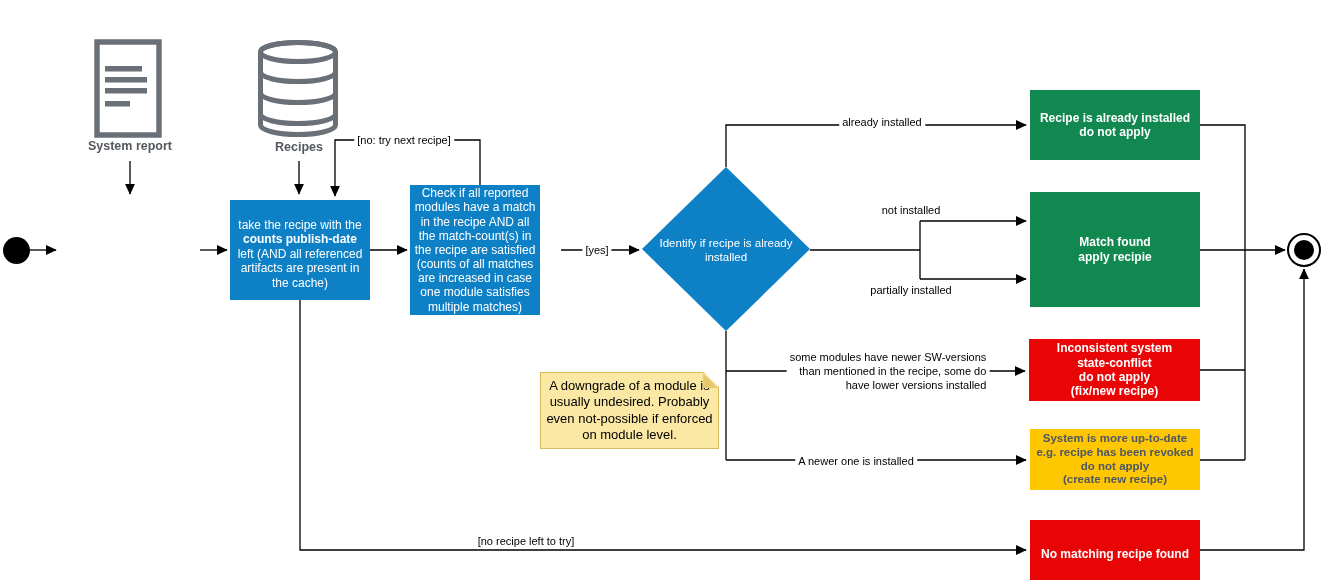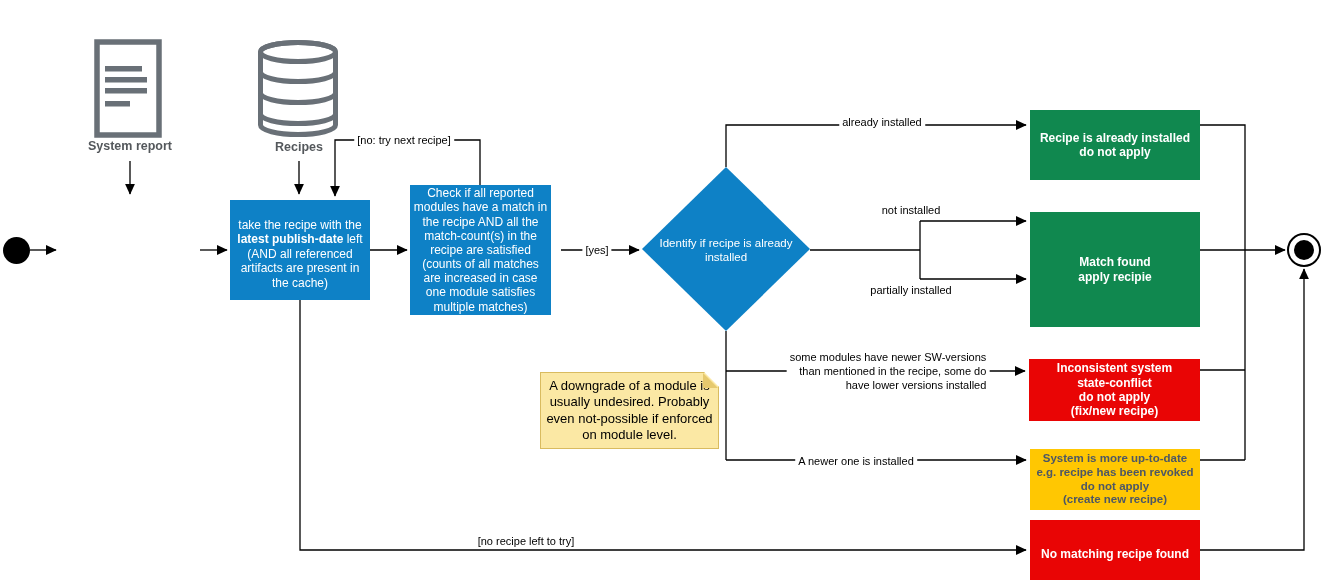--- a/index.html
+++ b/index.html
@@ -5,21 +5,21 @@
   html,body{margin:0;padding:0;background:#fff;}
   .canvas{position:relative;width:1321px;height:580px;background:#fff;overflow:hidden;
           font-family:"Liberation Sans",sans-serif;color:#000;}
   svg.edges{position:absolute;left:0;top:0;pointer-events:none;}
   .node{position:absolute;display:flex;align-items:center;justify-content:center;
         text-align:center;box-sizing:border-box;font-size:12px;line-height:1.2;}
   .blue{background:#0E81C6;color:#fff;}
   .green{background:#10884F;color:#fff;font-weight:bold;}
   .red{background:#E90505;color:#fff;font-weight:bold;}
   .yellow{background:#FFC702;color:#4D5765;font-weight:bold;font-size:11.5px;}
-  .pre{white-space:pre-line;margin-top:20px;}
+  .pre{white-space:pre-line;}
   .bold{font-weight:bold;}
   .diamond-shape{position:absolute;left:642px;top:167px;}
   .diamond-label{position:absolute;left:646px;top:222px;width:160px;height:56px;
         display:flex;align-items:center;justify-content:center;text-align:center;
         color:#fff;font-size:11.5px;line-height:1.25;}
   .note{position:absolute;left:540px;top:372px;width:179px;height:77px;
         background:#FBE8A4;border:1px solid #D9BB5F;box-sizing:border-box;
         clip-path:polygon(0 0,164px 0,100% 15px,100% 100%,0 100%);
         display:flex;align-items:center;justify-content:flex-end;text-align:center;
         font-size:13px;line-height:1.25;padding:2px 3px;}
@@ -91,23 +91,23 @@
       <path d="M2.5 12 A37.5 9.5 0 0 1 77.5 12 V85 A37.5 9.5 0 0 1 2.5 85 Z" fill="#fff"></path>
       <ellipse cx="40" cy="12" rx="37.5" ry="9.5"></ellipse>
       <path d="M2.5 32 A37.5 9.5 0 0 0 77.5 32"></path>
       <path d="M2.5 53 A37.5 9.5 0 0 0 77.5 53"></path>
       <path d="M2.5 74 A37.5 9.5 0 0 0 77.5 74"></path>
     </g>
   </svg>
   <div class="caption" style="left:299px;top:147px">Recipes</div>
 
 
-  <div class="node blue" style="left:230px;top:200px;width:140px;height:100px;padding:2px 4px;display:block;padding-top:18px"><span>take the recipe with the </span><span class="bold">latest publish-date</span><span> left (AND all referenced artifacts are present in the cache)</span></div>
+  <div class="node blue" style="left:230px;top:200px;width:140px;height:100px;padding:2px 4px;display:block;padding-top:18px"><span>take the recipe with the </span><span class="bold">counts publish-date</span><span> left (AND all referenced artifacts are present in the cache)</span></div>
 
-  <div class="node blue" style="left:410px;top:185px;width:141px;height:130px;padding:1px 2px;line-height:1.18">Check if all reported modules have a match in the recipe AND all the match-count(s) in the recipe are satisfied (counts of all matches are increased in case one module satisfies multiple matches)</div>
+  <div class="node blue" style="left:410px;top:185px;width:130px;height:130px;padding:1px 2px;line-height:1.18">Check if all reported modules have a match in the recipe AND all the match-count(s) in the recipe are satisfied (counts of all matches are increased in case one module satisfies multiple matches)</div>
 
   <svg class="diamond-shape" width="168" height="164" viewBox="0 0 168 164">
     <polygon points="84,0 168,82 84,164 0,82" fill="#0E81C6"></polygon>
   </svg>
   <div class="diamond-label">Identify if recipe is already installed</div>
 
   <div class="node green pre" style="left:1030px;top:90px;width:170px;height:70px;padding:2px 4px">Recipe is already installed
 do not apply</div>
 
   <div class="node green pre" style="left:1030px;top:192px;width:170px;height:115px;padding:2px 4px">Match found

